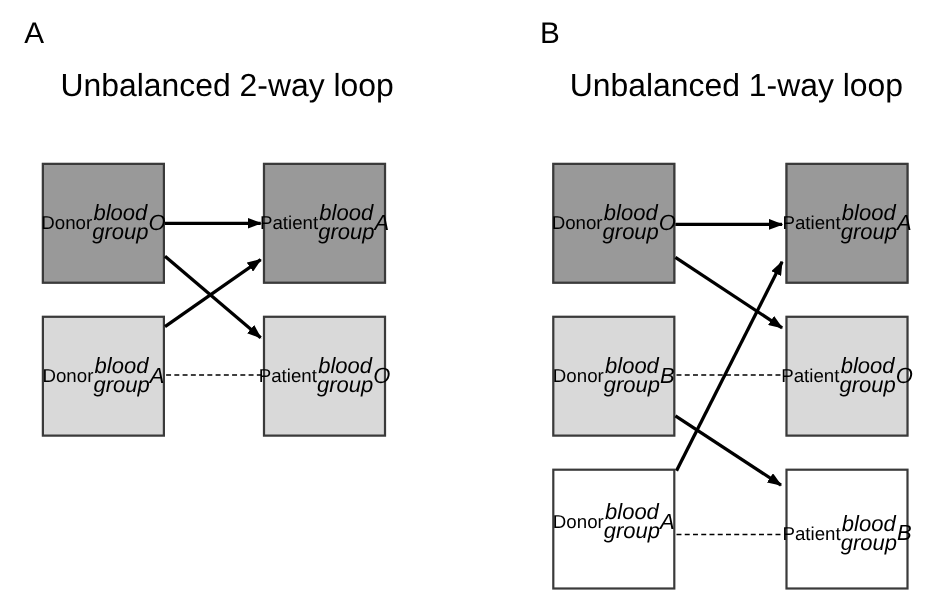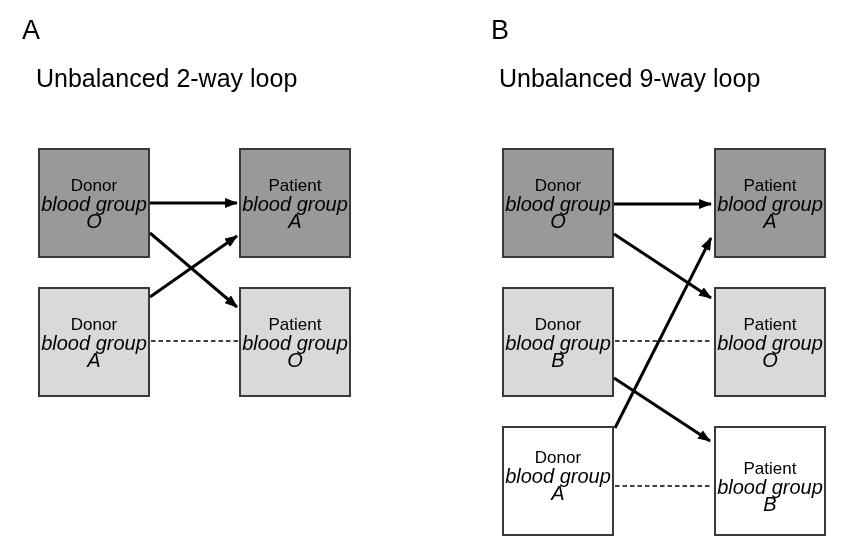--- a/index.html
+++ b/index.html
@@ -18,34 +18,34 @@
   }
   .panel-label {
     position: absolute;
     font-size: 27px;
     line-height: 28px;
     color: #000000;
   }
   .panel-title {
     position: absolute;
     width: 322px;
-    text-align: left;
-    font-size: 25px;
+    text-align: right;
+    font-size: 29px;
     line-height: 30px;
     color: #000000;
     white-space: nowrap;
   }
   .box {
     position: absolute;
     width: 112px;
     height: 110px;
     box-sizing: border-box;
     border: 2px solid #3a3a3a;
     display: flex;
-    flex-direction: column;
+    flex-direction: row;
     align-items: center;
     justify-content: center;
     text-align: center;
   }
   .box.dark  { background: #999999; }
   .box.light { background: #d9d9d9; }
   .box.white { background: #ffffff; }
   .box.text-up   { padding-bottom: 12px; }
   .box.text-down { padding-top: 9px; }
   .box-role {
@@ -78,21 +78,21 @@
 </style>
 </head>
 <body>
 
 <div id="figure">
 
   <div class="panel-label" style="left:22px; top:16px;">A</div>
   <div class="panel-title" style="left:36px; top:63px;">Unbalanced 2-way loop</div>
 
   <div class="panel-label" style="left:491px; top:16px;">B</div>
-  <div class="panel-title" style="left:499px; top:63px;">Unbalanced 9-way loop</div>
+  <div class="panel-title" style="left:499px; top:63px;">Unbalanced 1-way loop</div>
 
   <div class="box dark" style="left:38px; top:148px;">
     <span class="box-role">Donor</span>
     <span class="box-sub">blood group</span>
     <span class="box-letter">O</span>
   </div>
   <div class="box dark" style="left:239px; top:148px;">
     <span class="box-role">Patient</span>
     <span class="box-sub">blood group</span>
     <span class="box-letter">A</span>

